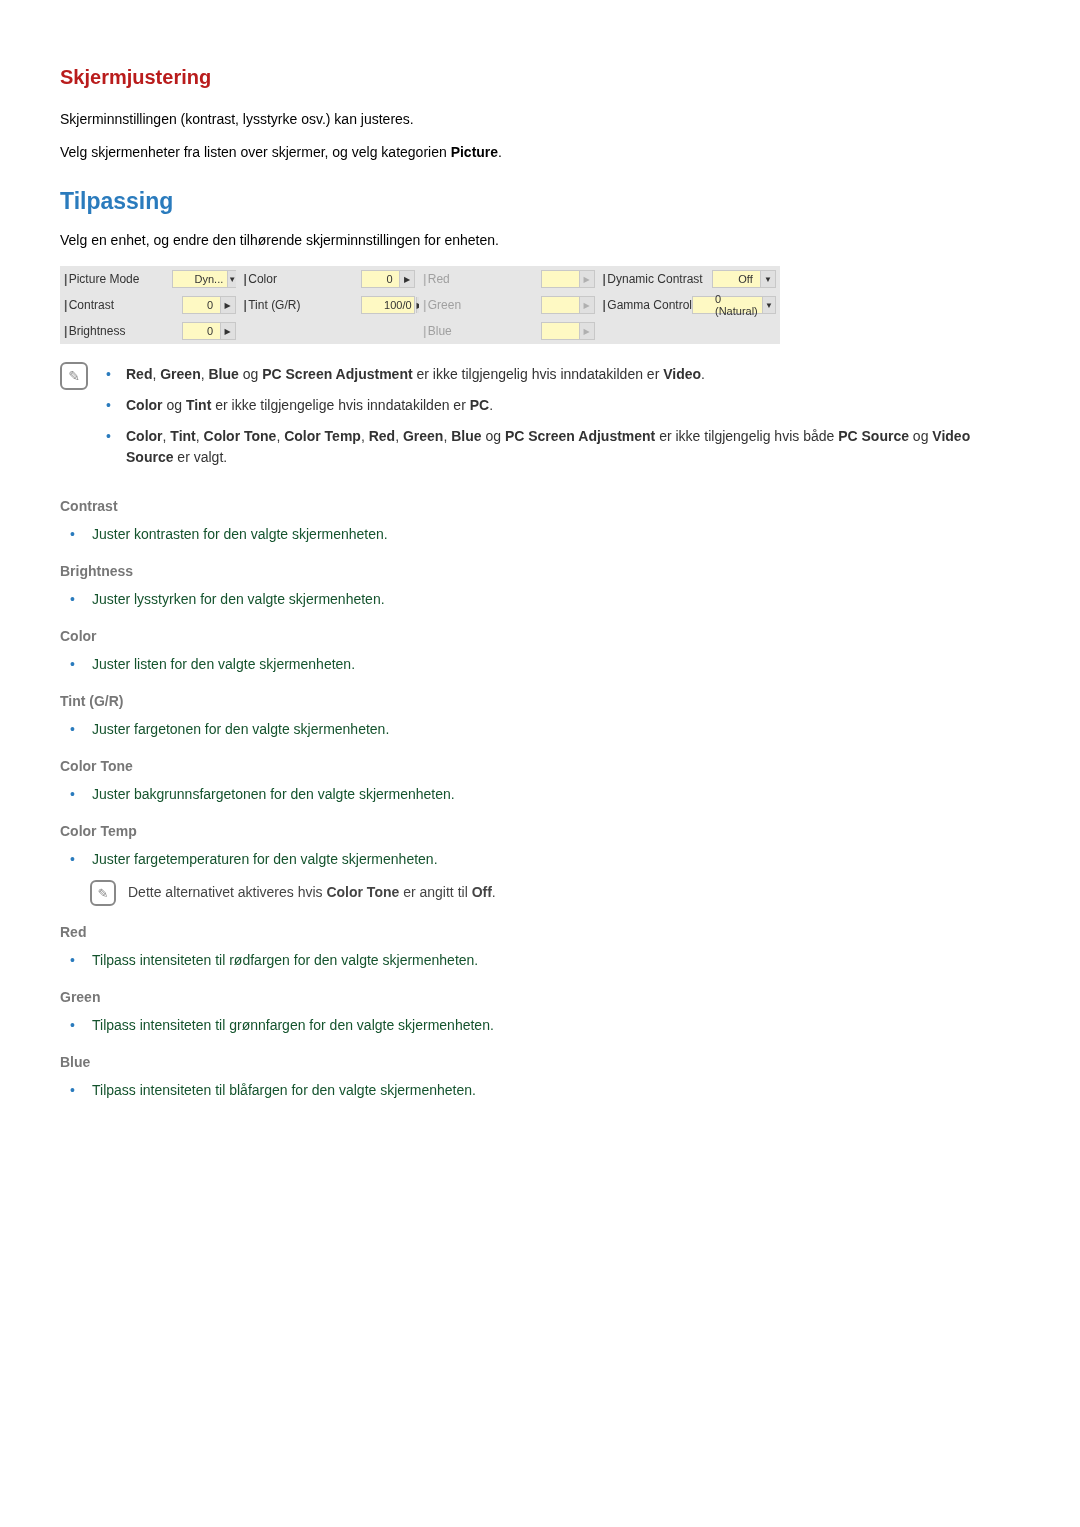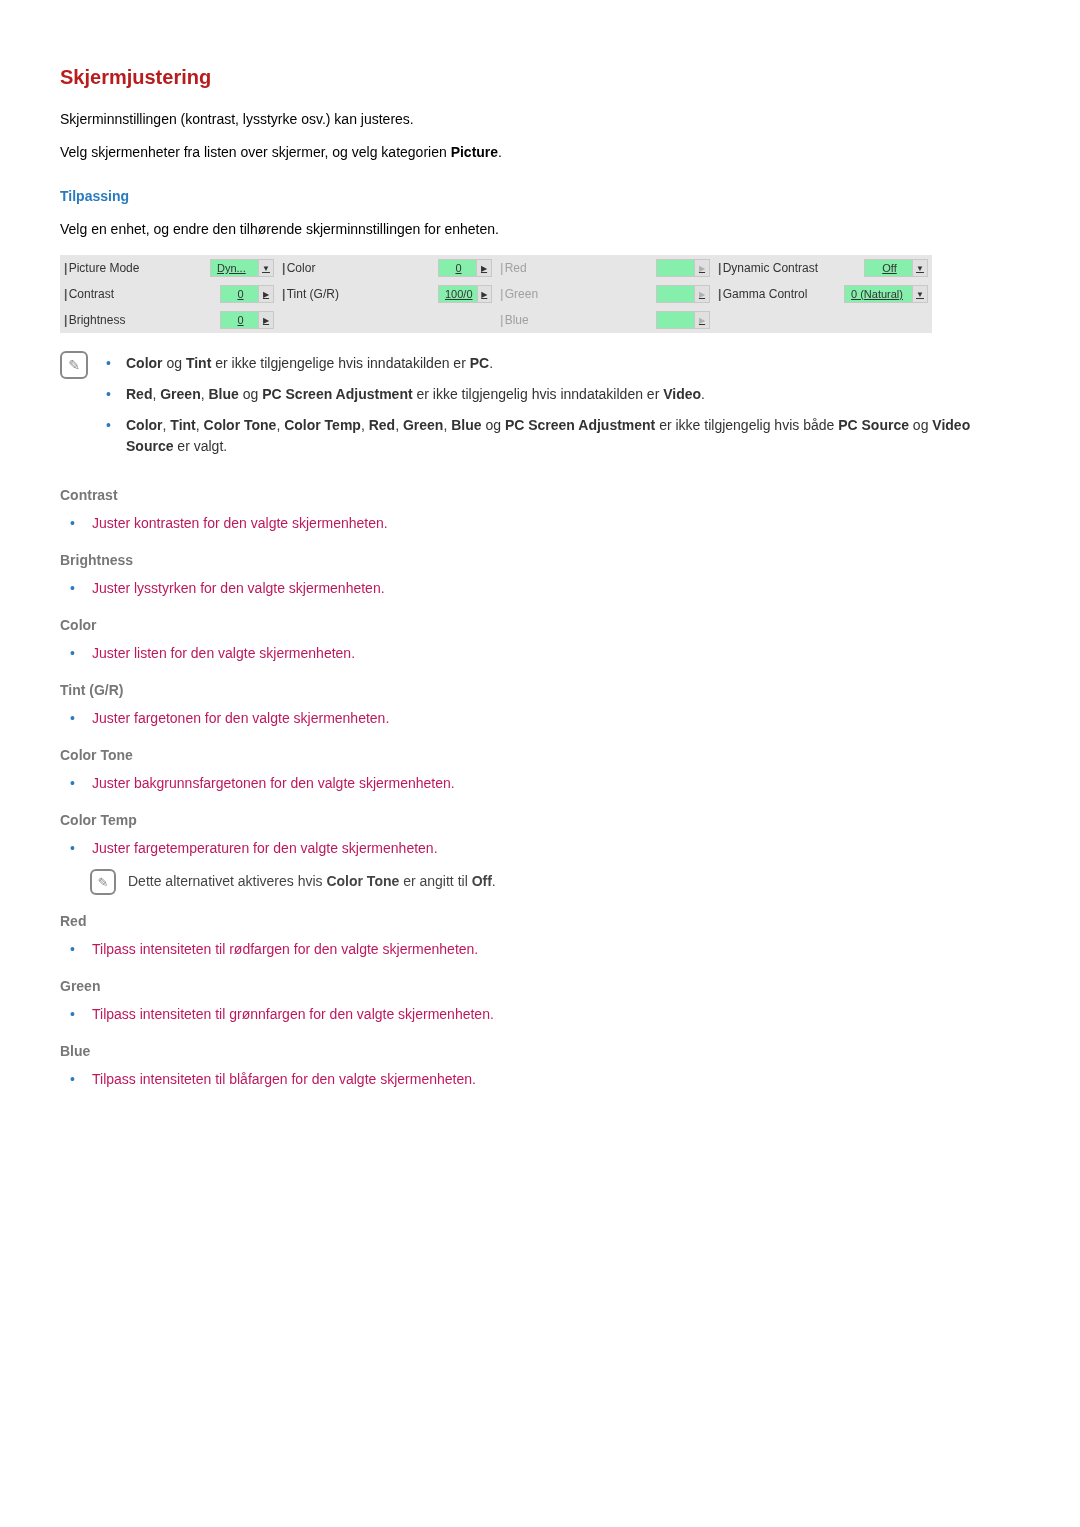--- a/index.html
+++ b/index.html
@@ -13,36 +13,36 @@
     box-sizing: border-box;
   }
   h1.page-title {
     color: #b91c1c;
     font-size: 20px;
     font-weight: bold;
     margin: 16px 0 20px 0;
   }
   h2.section-title {
     color: #2a7bbd;
-    font-size: 14px;
+    font-size: 23px;
     font-weight: bold;
     margin: 25px 0 15px 0;
   }
   p.intro {
     color: #000000;
     margin: 12px 0;
     line-height: 1.5;
   }
   .strong { font-weight: bold; }
   
   .settings-panel {
     display: grid;
     grid-template-columns: repeat(4, 1fr);
     margin: 15px 0 20px 0;
-    width: 872px;
+    width: 720px;
   }
   .settings-panel > .col {
     display: flex;
     flex-direction: column;
   }
   .cell {
     display: flex;
     align-items: center;
     background: #e6e6e6;
     height: 26px;
@@ -60,28 +60,27 @@
     content: "| ";
     font-weight: bold;
     color: #555;
     letter-spacing: -2px;
     margin-right: 2px;
   }
   .cell.disabled .label::before { color: #b5b5b5; }
   .valuebox {
     display: flex;
     align-items: center;
-    background: #86efac;
+    background: #fef9c3;
     border: 1px solid #c8c8c8;
     height: 18px;
     font-size: 11px;
     color: #333;
-    padding: 0 0 0 6px;
+    padding: 0 0 0 22px;
     box-sizing: border-box;
-    text-decoration: underline;
   }
   .valuebox.num { width: 54px; }
   .valuebox.sel { width: 64px; }
   .valuebox.wide { width: 84px; }
   .valuebox .v { flex: 1; text-align: center; padding-right: 4px; }
   .valuebox .v.left { text-align: left; }
   .valuebox .arrow {
     width: 14px;
     height: 100%;
     background: #e0e0e0;
@@ -158,21 +157,21 @@
   ul.desc-list {
     list-style: none;
     padding: 0;
     margin: 0 0 0 10px;
   }
   ul.desc-list > li {
     position: relative;
     padding-left: 22px;
     margin: 6px 0 10px 0;
     line-height: 1.5;
-    color: #be185d;
+    color: #14532d;
   }
   ul.desc-list > li::before {
     content: "•";
     color: #2a7bbd;
     position: absolute;
     left: 0;
     top: 0;
   }
   .sub-note {
     margin: 4px 0 0 30px;
@@ -278,24 +277,24 @@
       </span>
     </div>
     <div class="cell"></div>
   </div>
 </div>
 
 <div class="note-block">
   <span class="pencil-icon">✎</span>
   <ul class="note-list">
     <li>
-      <span class="strong">Color</span><span> og </span><span class="strong">Tint</span><span> er ikke tilgjengelige hvis inndatakilden er </span><span class="strong">PC</span><span>.</span>
+      <span class="strong">Red</span><span>, </span><span class="strong">Green</span><span>, </span><span class="strong">Blue</span><span> og </span><span class="strong">PC Screen Adjustment</span><span> er ikke tilgjengelig hvis inndatakilden er </span><span class="strong">Video</span><span>.</span>
     </li>
     <li>
-      <span class="strong">Red</span><span>, </span><span class="strong">Green</span><span>, </span><span class="strong">Blue</span><span> og </span><span class="strong">PC Screen Adjustment</span><span> er ikke tilgjengelig hvis inndatakilden er </span><span class="strong">Video</span><span>.</span>
+      <span class="strong">Color</span><span> og </span><span class="strong">Tint</span><span> er ikke tilgjengelige hvis inndatakilden er </span><span class="strong">PC</span><span>.</span>
     </li>
     <li>
       <span class="strong">Color</span><span>, </span><span class="strong">Tint</span><span>, </span><span class="strong">Color Tone</span><span>, </span><span class="strong">Color Temp</span><span>, </span><span class="strong">Red</span><span>, </span><span class="strong">Green</span><span>, </span><span class="strong">Blue</span><span> og </span><span class="strong">PC Screen Adjustment</span><span> er ikke tilgjengelig hvis både </span><span class="strong">PC Source</span><span> og </span><span class="strong">Video Source</span><span> er valgt.</span>
     </li>
   </ul>
 </div>
 
 <div class="setting-group">
   <div class="setting-heading">Contrast</div>
   <ul class="desc-list">

